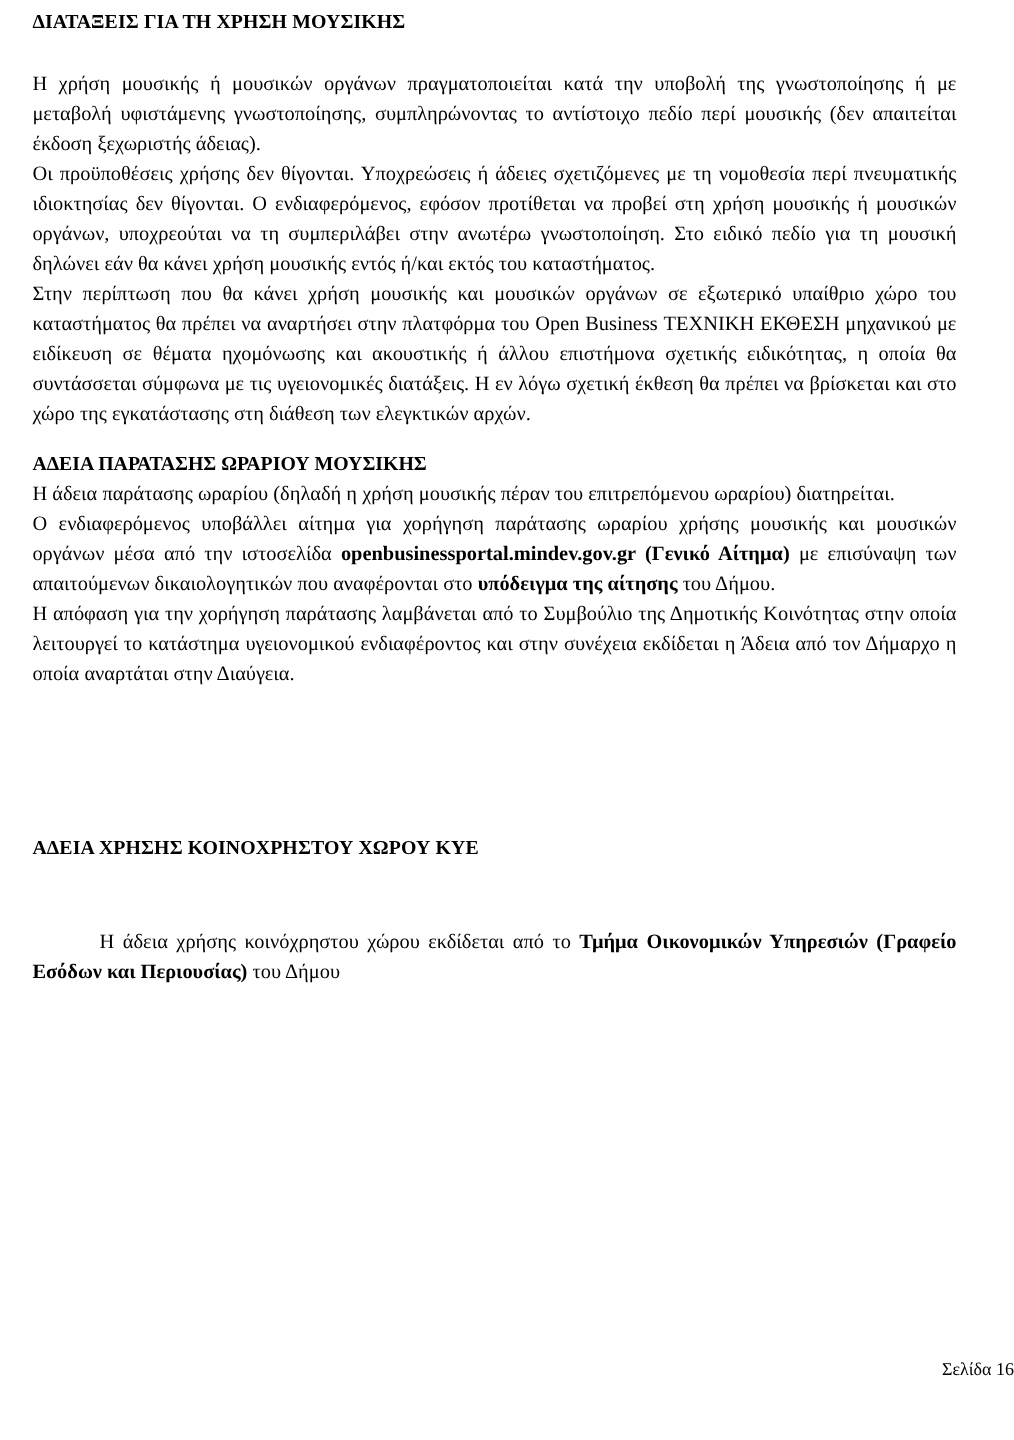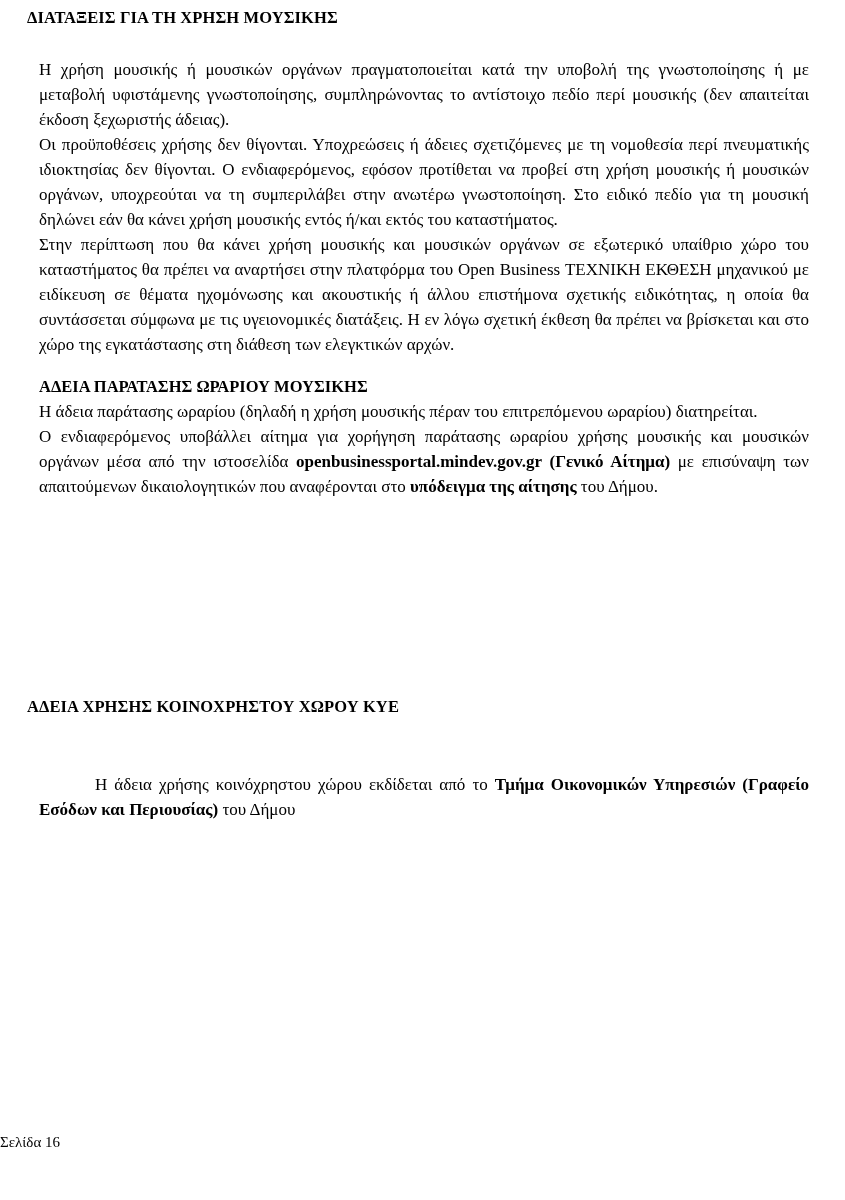--- a/index.html
+++ b/index.html
@@ -1,47 +1,48 @@
 <!DOCTYPE html>
 <html><head>
 <meta charset="utf-8">
 <style>
   html, body { margin: 0; padding: 0; background: #ffffff; }
   body { width: 845px; height: 1200px; position: relative; overflow: hidden;
          font-family: "Liberation Serif", "DejaVu Serif", serif; color: #000; }
   .page { position: absolute; left: 27px; top: 0; width: 770px; }
   .title { position: absolute; left: 0; width: 770px; 
            font-weight: bold; font-size: 16.5px; letter-spacing: 0.1px; }
-  .para { position: absolute; left: 12px; width: 770px; font-size: 17px;
+  .para { position: absolute; left: 0; width: 770px; font-size: 17px;
           line-height: 25px; text-align: justify; margin: 0; }
   .para p { margin: 0; }
   .heading { font-weight: bold; font-size: 16.5px; }
   .bold { font-weight: bold; }
   .ul { font-weight: bold; }
   .indent { text-indent: 56px; }
-  .footer { position: absolute; left: 0; width: 845px; top: 1134px; text-align: left;
+  .footer { position: absolute; left: 0; width: 845px; top: 1134px; text-align: right;
             font-size: 15px; }
 </style>
 </head>
 <body>
 
 <div class="page">
 
   <div class="title" style="top:8px;">ΔΙΑΤΑΞΕΙΣ ΓΙΑ ΤΗ ΧΡΗΣΗ ΜΟΥΣΙΚΗΣ</div>
 
   <div class="para" style="top:57px;">
     <p>Η χρήση μουσικής ή μουσικών οργάνων πραγματοποιείται κατά την υποβολή της γνωστοποίησης ή με μεταβολή υφιστάμενης γνωστοποίησης, συμπληρώνοντας το αντίστοιχο πεδίο περί μουσικής (δεν απαιτείται έκδοση ξεχωριστής άδειας).</p>
     <p>Οι προϋποθέσεις χρήσης δεν θίγονται. Υποχρεώσεις ή άδειες σχετιζόμενες με τη νομοθεσία περί πνευματικής ιδιοκτησίας δεν θίγονται. Ο ενδιαφερόμενος, εφόσον προτίθεται να προβεί στη χρήση μουσικής ή μουσικών οργάνων, υποχρεούται να τη συμπεριλάβει στην ανωτέρω γνωστοποίηση. Στο ειδικό πεδίο για τη μουσική δηλώνει εάν θα κάνει χρήση μουσικής εντός ή/και εκτός του καταστήματος.</p>
     <p>Στην περίπτωση που θα κάνει χρήση μουσικής και μουσικών οργάνων σε εξωτερικό υπαίθριο χώρο του καταστήματος θα πρέπει να αναρτήσει στην πλατφόρμα του Open Business ΤΕΧΝΙΚΗ ΕΚΘΕΣΗ μηχανικού με ειδίκευση σε θέματα ηχομόνωσης και ακουστικής ή άλλου επιστήμονα σχετικής ειδικότητας, η οποία θα συντάσσεται σύμφωνα με τις υγειονομικές διατάξεις. Η εν λόγω σχετική έκθεση θα πρέπει να βρίσκεται και στο χώρο της εγκατάστασης στη διάθεση των ελεγκτικών αρχών.</p>
   </div>
 
   <div class="para" style="top:374px;">
     <p class="heading">ΑΔΕΙΑ ΠΑΡΑΤΑΣΗΣ ΩΡΑΡΙΟΥ ΜΟΥΣΙΚΗΣ</p>
     <p>Η άδεια παράτασης ωραρίου (δηλαδή η χρήση μουσικής πέραν του επιτρεπόμενου ωραρίου) διατηρείται.</p>
     <p><span>Ο ενδιαφερόμενος υποβάλλει αίτημα για χορήγηση παράτασης ωραρίου χρήσης μουσικής και μουσικών οργάνων μέσα από την ιστοσελίδα </span><span class="bold">openbusinessportal.mindev.gov.gr (Γενικό Αίτημα)</span><span> με επισύναψη των απαιτούμενων δικαιολογητικών που αναφέρονται στο </span><span class="ul">υπόδειγμα της αίτησης </span><span>του Δήμου.</span></p>
+    <p>Η απόφαση για την χορήγηση παράτασης λαμβάνεται από το Συμβούλιο της Δημοτικής Κοινότητας στην οποία λειτουργεί το κατάστημα υγειονομικού ενδιαφέροντος και στην συνέχεια εκδίδεται η Άδεια από τον Δήμαρχο η οποία αναρτάται στην Διαύγεια.</p>
   </div>
 
   <div class="title" style="top:697px;">ΑΔΕΙΑ ΧΡΗΣΗΣ ΚΟΙΝΟΧΡΗΣΤΟΥ ΧΩΡΟΥ ΚΥΕ</div>
 
   <div class="para" style="top:772px;">
     <p class="indent"><span>Η άδεια χρήσης κοινόχρηστου χώρου εκδίδεται από το </span><span class="ul">Τμήμα Οικονομικών Υπηρεσιών (Γραφείο Εσόδων και Περιουσίας)</span><span> του Δήμου</span></p>
   </div>
 
 </div>
 

